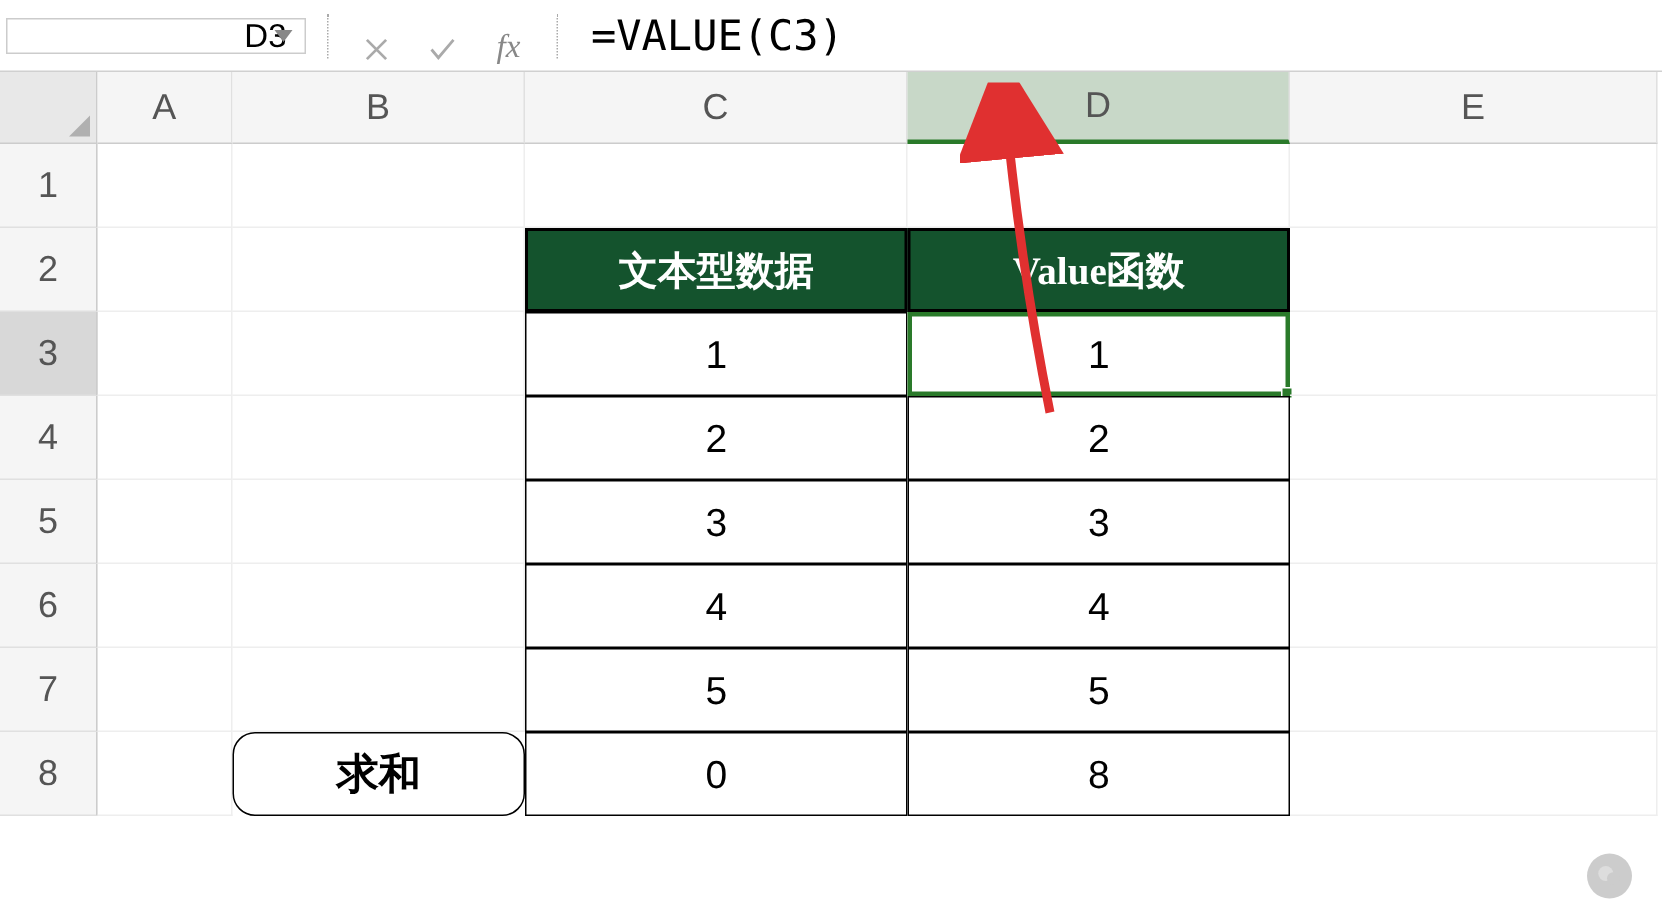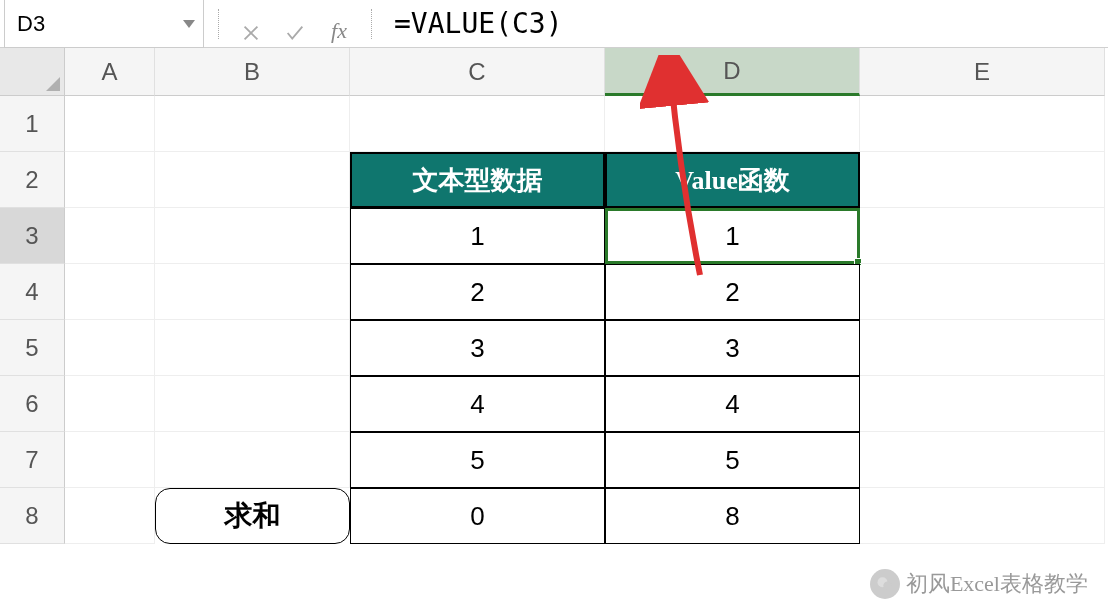--- a/index.html
+++ b/index.html
@@ -1,19 +1,19 @@
 <!DOCTYPE html>
 <html><head>
   <meta charset="utf-8">
   <style>
     * { box-sizing: border-box; margin: 0; padding: 0; }
     body { font-family: 'Microsoft YaHei', Arial, sans-serif; background: #fff; width: 1108px; height: 614px; overflow: hidden; position: relative; }
     
     .formula-bar { display: flex; align-items: center; height: 48px; border-bottom: 1px solid #d0d0d0; background: #fff; }
-    .name-box { width: 200px; height: 49px; border: 1px solid #ccc; display: flex; align-items: center; padding: 0 12px; font-size: 22px; margin: 4px; position: relative; background: #fff; }
+    .name-box { width: 200px; height: 24px; border: 1px solid #ccc; display: flex; align-items: center; padding: 0 12px; font-size: 22px; margin: 4px; position: relative; background: #fff; justify-content: flex-end; }
     .name-box-dropdown { position: absolute; right: 8px; width: 0; height: 0; border-left: 6px solid transparent; border-right: 6px solid transparent; border-top: 8px solid #888; }
     .fb-divider { border-left: 1px dotted #aaa; height: 30px; margin: 0 10px; width: 1px; }
     .fb-icon { width: 44px; height: 40px; display: flex; align-items: flex-end; justify-content: center; color: #999; font-size: 22px; }
     .fb-icon svg { width: 22px; height: 22px; }
     .formula-input { flex: 1; height: 40px; border: none; padding: 0 12px; font-size: 28px; font-family: Consolas, monospace; outline: none; }
     
     .grid { display: flex; }
     .row-headers { width: 65px; background: #f0f0f0; }
     .corner { height: 48px; background: #e8e8e8; border-right: 1px solid #ccc; border-bottom: 1px solid #ccc; display: flex; align-items: flex-end; justify-content: flex-end; padding: 4px; }
     .corner-tri { width: 0; height: 0; border-right: 14px solid #b0b0b0; border-top: 14px solid transparent; }
@@ -28,21 +28,21 @@
     .col-a { width: 90px; }
     .col-b { width: 195px; }
     .col-c { width: 255px; }
     .col-d { width: 255px; }
     .col-e { width: 245px; }
     
     .cells { position: relative; }
     .row { display: flex; height: 56px; }
     .cell { border-right: 1px solid #eee; border-bottom: 1px solid #eee; display: flex; align-items: center; justify-content: center; font-size: 26px; position: relative; }
     
-    .th-cell { background: #0f766e; color: #fff; font-weight: bold; border: 2px solid #000; justify-content: center; font-family: 'SimSun', serif; }
+    .th-cell { background: #14532d; color: #fff; font-weight: bold; border: 2px solid #000; justify-content: center; font-family: 'SimSun', serif; }
     .td-cell { border: 1px solid #000; background: #fff; font-family: 'Microsoft YaHei', Arial; }
     .td-bold { font-family: 'SimSun', 'KaiTi', serif; font-size: 28px; font-weight: bold; border-radius: 15px; }
     
     .selected-cell { border: 3px solid #2a7a2a !important; position: relative; }
     .selected-handle { position: absolute; right: -5px; bottom: -5px; width: 8px; height: 8px; background: #2a7a2a; border: 1px solid #fff; }
     
     .arrow { position: absolute; left: 640px; top: 55px; z-index: 100; pointer-events: none; }
     
     .watermark { position: absolute; right: 20px; bottom: 15px; display: flex; align-items: center; color: #999; font-size: 22px; font-family: 'SimSun', serif; gap: 6px; }
     .wechat-icon { width: 30px; height: 30px; border-radius: 50%; background: #ccc; display: flex; align-items: center; justify-content: center; font-size: 18px; color: #fff; }
@@ -178,14 +178,13 @@
   <path d="M 60 220 Q 40 120 30 15" stroke="#e03030" stroke-width="6" fill="none" marker-end="url(#arrowhead)"></path>
 </svg>
 
 <div class="watermark">
   <div class="wechat-icon">
     <svg viewBox="0 0 24 24" width="20" height="20">
         <circle cx="9" cy="10" r="6" fill="#ddd"></circle>
         <circle cx="15" cy="14" r="5" fill="#ccc"></circle>
       </svg>
   </div>
-  <span>初风Excel表格教学</span>
 </div>
 
 </body></html>

